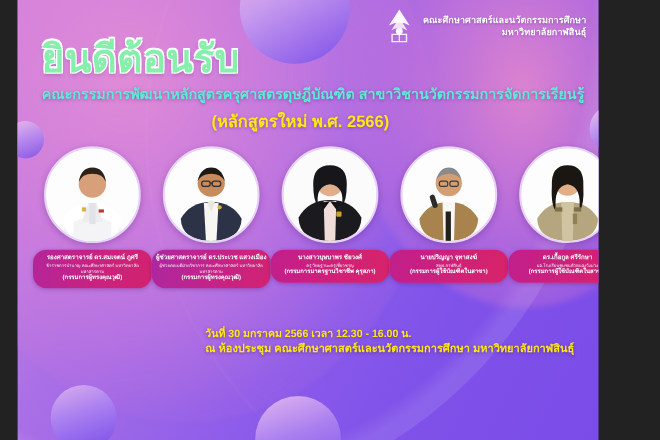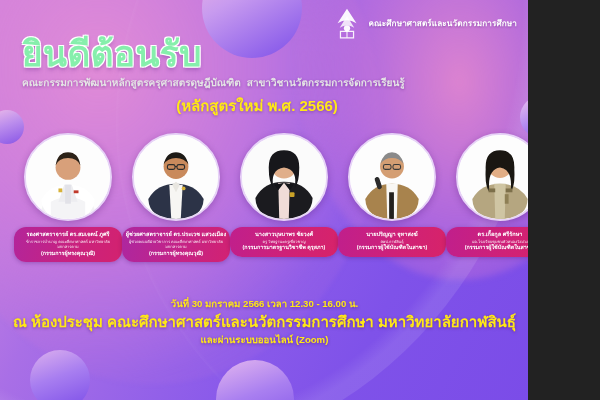--- a/index.html
+++ b/index.html
@@ -7,20 +7,21 @@
   html,body{ background:#222; }
   body{
     font-family:"Liberation Sans","DejaVu Sans",sans-serif;
   }
 
   #poster{
     position:relative;
     width:528px; height:400px;
     overflow:hidden;
     background:#7b4ce8;
+    margin-left:16px;
   }
 
   
   .bg-base{
     position:absolute; inset:0;
     background:linear-gradient(118deg,
        #d98ddb 0%,
        #c07ee2 14%,
        #a96fe6 28%,
        #9a66e8 42%,
@@ -128,25 +129,24 @@
     font-size:35px; font-weight:bold; line-height:1;
     color:#86efac;
     letter-spacing:.5px;
     text-shadow:
       -1.1px -1.1px 0 #fff, 1.1px -1.1px 0 #fff,
       -1.1px  1.1px 0 #fff, 1.1px  1.1px 0 #fff,
        0 2.5px 4px rgba(80,20,120,.35);
   }
   .subline{
     margin-top:7px;
-    font-size:10px; font-weight:bold; line-height:1.2;
-    color:#e5e5e5;
+    font-size:13px; font-weight:bold; line-height:1.2;
+    color:#5eead4;
     text-shadow:0 1px 3px rgba(80,20,120,.45);
     white-space:nowrap;
-    font-family:Liberation Mono, monospace;
   }
   .subline2{
     margin-top:4px;
     font-size:15px; font-weight:bold;
     color:#ffe816;
     text-align:center;
     width:470px;
     text-shadow:0 1px 3px rgba(80,20,120,.45);
   }
 
@@ -182,28 +182,28 @@
     background:linear-gradient(100deg,#b3259a 0%,#c9227f 55%,#d3226f 100%);
   }
   .badge.v2{ background:linear-gradient(100deg,#ad27a0 0%,#c52386 55%,#d22272 100%); }
   .badge.v3{ background:linear-gradient(100deg,#c01f8c 0%,#cf2178 55%,#d72369 100%); }
   .b-name{ font-size:5.6px; font-weight:bold; line-height:1.35; }
   .b-role{ font-size:3.9px; line-height:1.35; opacity:.94; }
   .b-tag { font-size:5.4px; font-weight:bold; line-height:1.4; margin-top:.5px; }
 
   
   .footer{
-    position:absolute; right:12px; top:297px;
-    text-align:center; z-index:6;
+    position:absolute; right:22px; top:297px;
+    text-align:left; z-index:6;
     color:#ffe816; font-weight:bold;
     text-shadow:0 1px 3px rgba(70,15,110,.5);
     line-height:1.45;
   }
   .f1{ font-size:9.6px; }
-  .f2{ font-size:15px; }
+  .f2{ font-size:10px; }
   .f3{ font-size:9.6px; }
 </style>
 </head>
 <body>
 
 <div id="poster">
 
   <div class="bg-base"></div>
   <div class="bg-pink"></div>
   <div class="bg-pink2"></div>
@@ -223,20 +223,21 @@
       <svg class="brand-logo" viewBox="0 0 40 44" aria-hidden="true">
         <path d="M20 1 L33 21 Q20 13 7 21 Z" fill="#ffffff" opacity=".95"></path>
         <path d="M20 11 L30 27 Q20 21 10 27 Z" fill="#ffffff" opacity=".8"></path>
         <circle cx="20" cy="28" r="4.3" fill="#ffffff" opacity=".95"></circle>
         <path d="M11 32 h18 v9 h-18 z" fill="none" stroke="#ffffff" stroke-width="1.7" opacity=".9"></path>
         <path d="M20 30 v11" stroke="#ffffff" stroke-width="1.5" opacity=".9"></path>
       </svg>
     </span>
     <div class="brand-txt">
       <div>คณะศึกษาศาสตร์และนวัตกรรมการศึกษา</div>
+      <div>มหาวิทยาลัยกาฬสินธุ์</div>
     </div>
   </div>
 
   <div class="headline-wrap">
     <div class="headline">ยินดีต้อนรับ</div>
     <div class="subline">คณะกรรมการพัฒนาหลักสูตรครุศาสตรดุษฎีบัณฑิต สาขาวิชานวัตกรรมการจัดการเรียนรู้</div>
     <div class="subline2">(หลักสูตรใหม่ พ.ศ. 2566)</div>
   </div>
 
   <div class="people">
@@ -353,16 +354,15 @@
         <div class="b-role">ผอ.โรงเรียนชุมชนหัวหนองวังม่วง</div>
         <div class="b-tag">(กรรมการผู้ใช้บัณฑิตในสาขา)</div>
       </div>
     </div>
 
   </div>
 
   <div class="footer">
     <div class="f1">วันที่ 30 มกราคม 2566 เวลา 12.30 - 16.00 น.</div>
     <div class="f2">ณ ห้องประชุม คณะศึกษาศาสตร์และนวัตกรรมการศึกษา มหาวิทยาลัยกาฬสินธุ์</div>
-    <div class="f3">และผ่านระบบออนไลน์ (Zoom)</div>
   </div>
 
 </div>
 
 </body></html>

